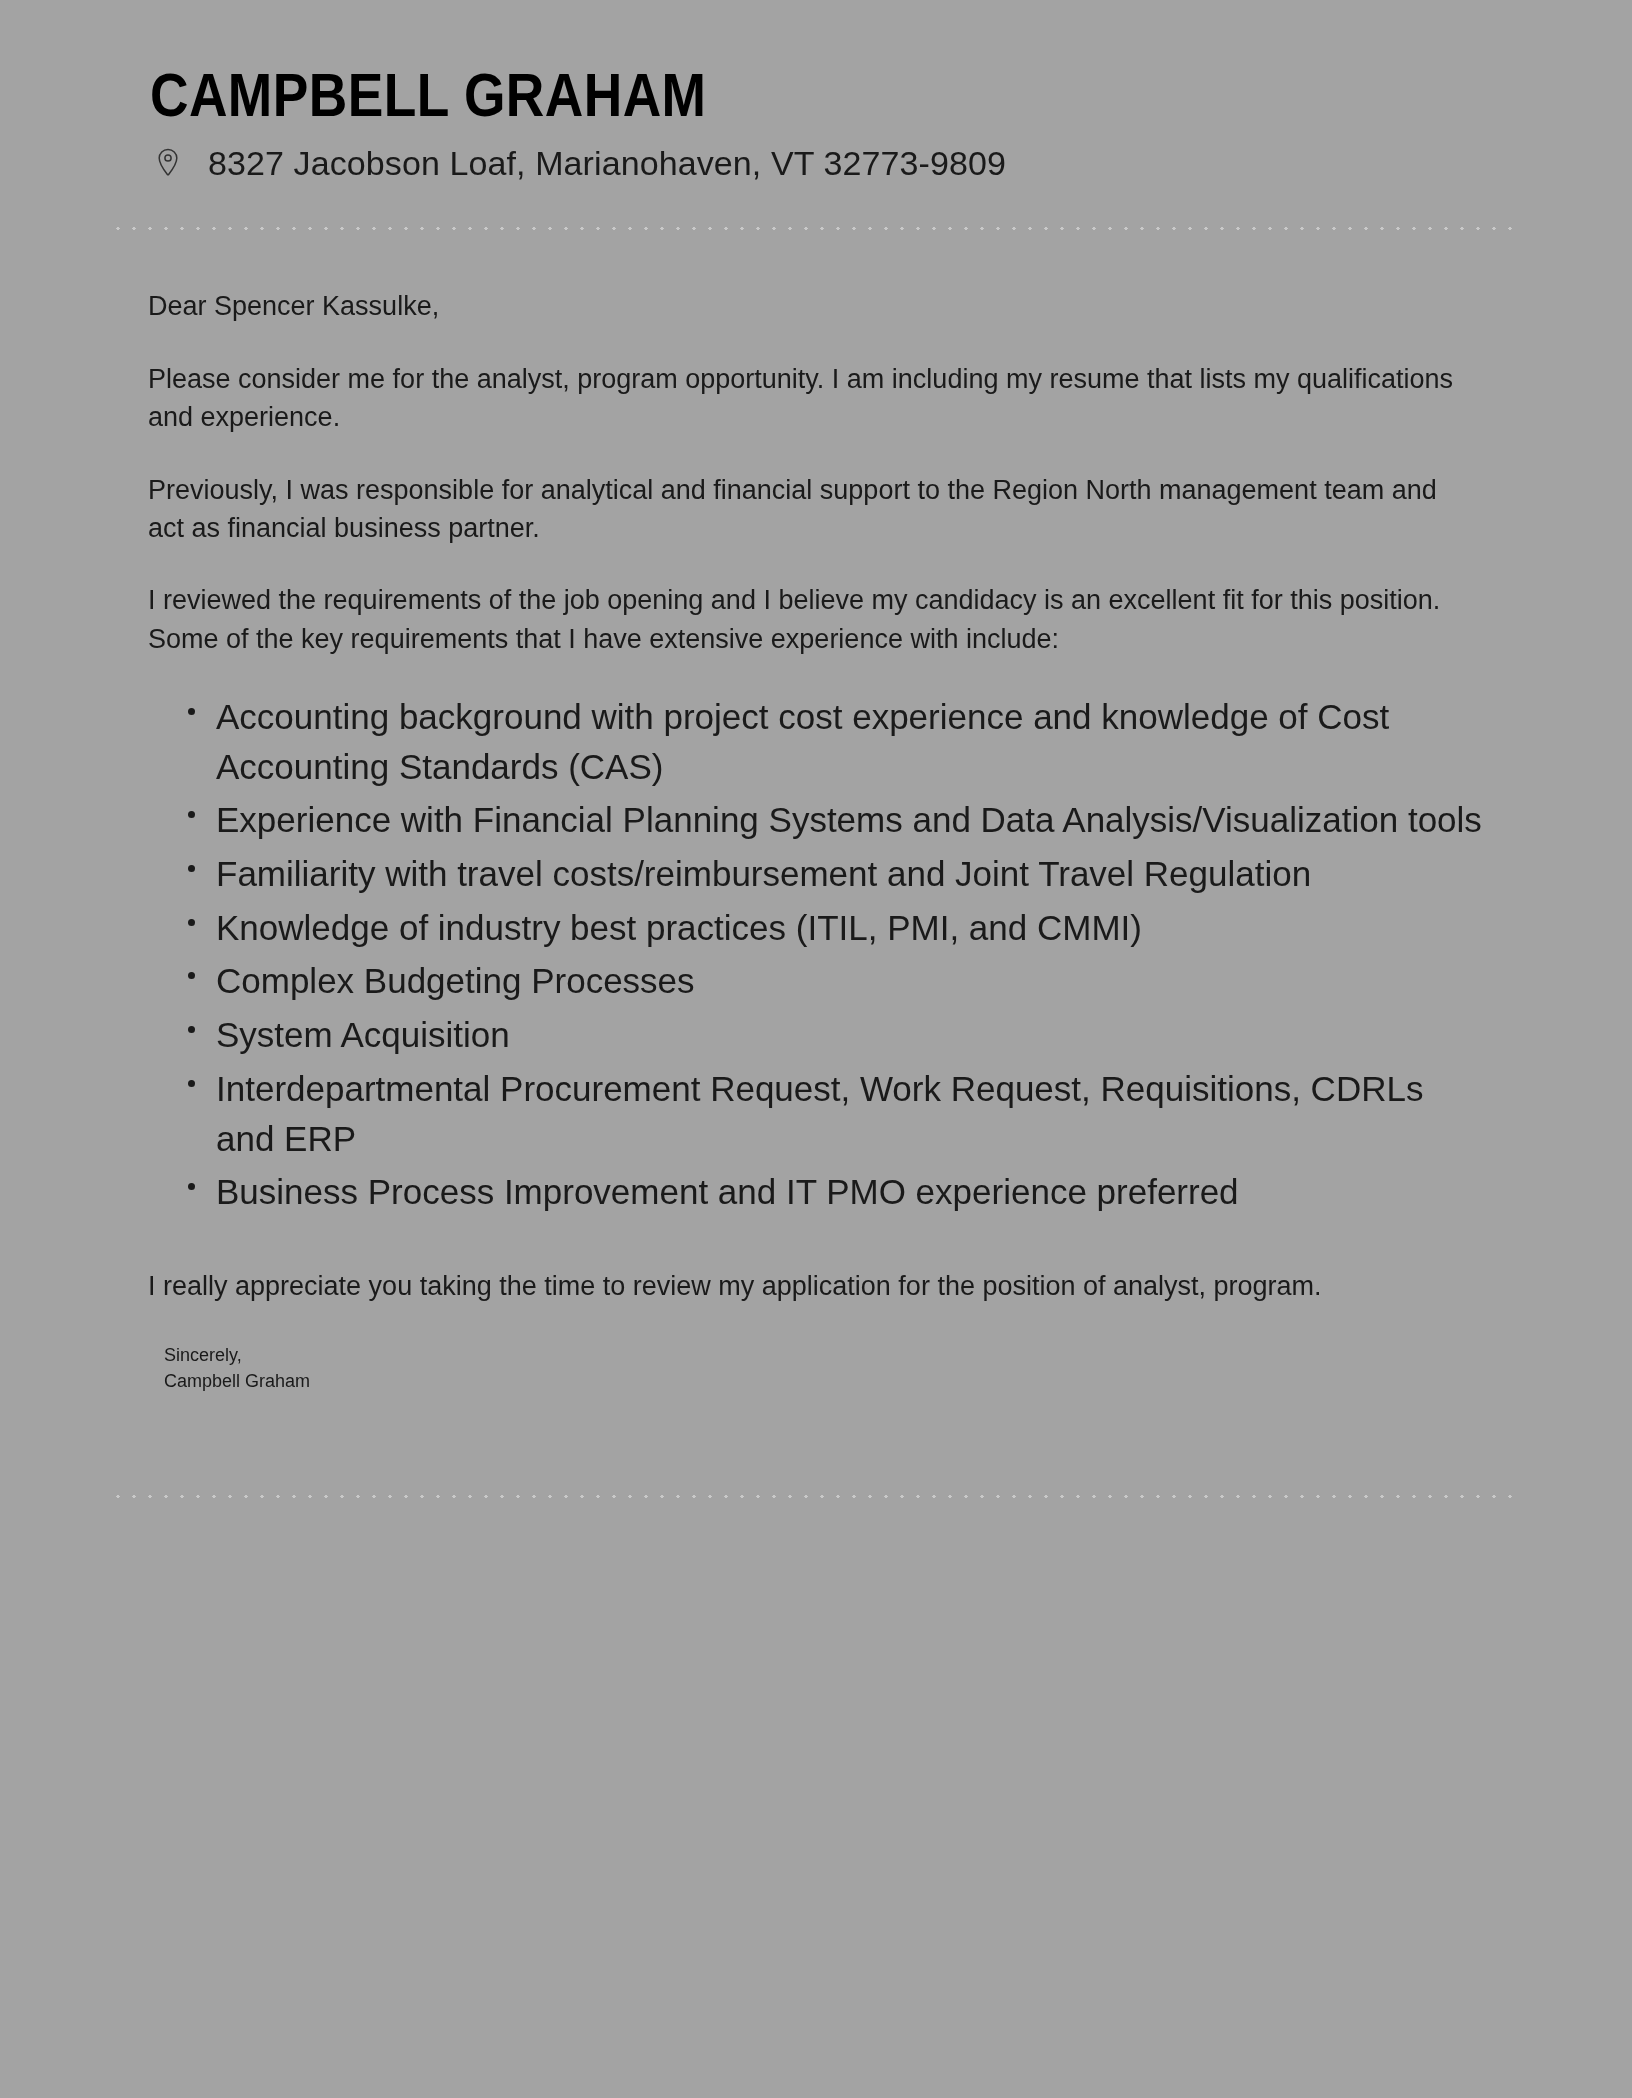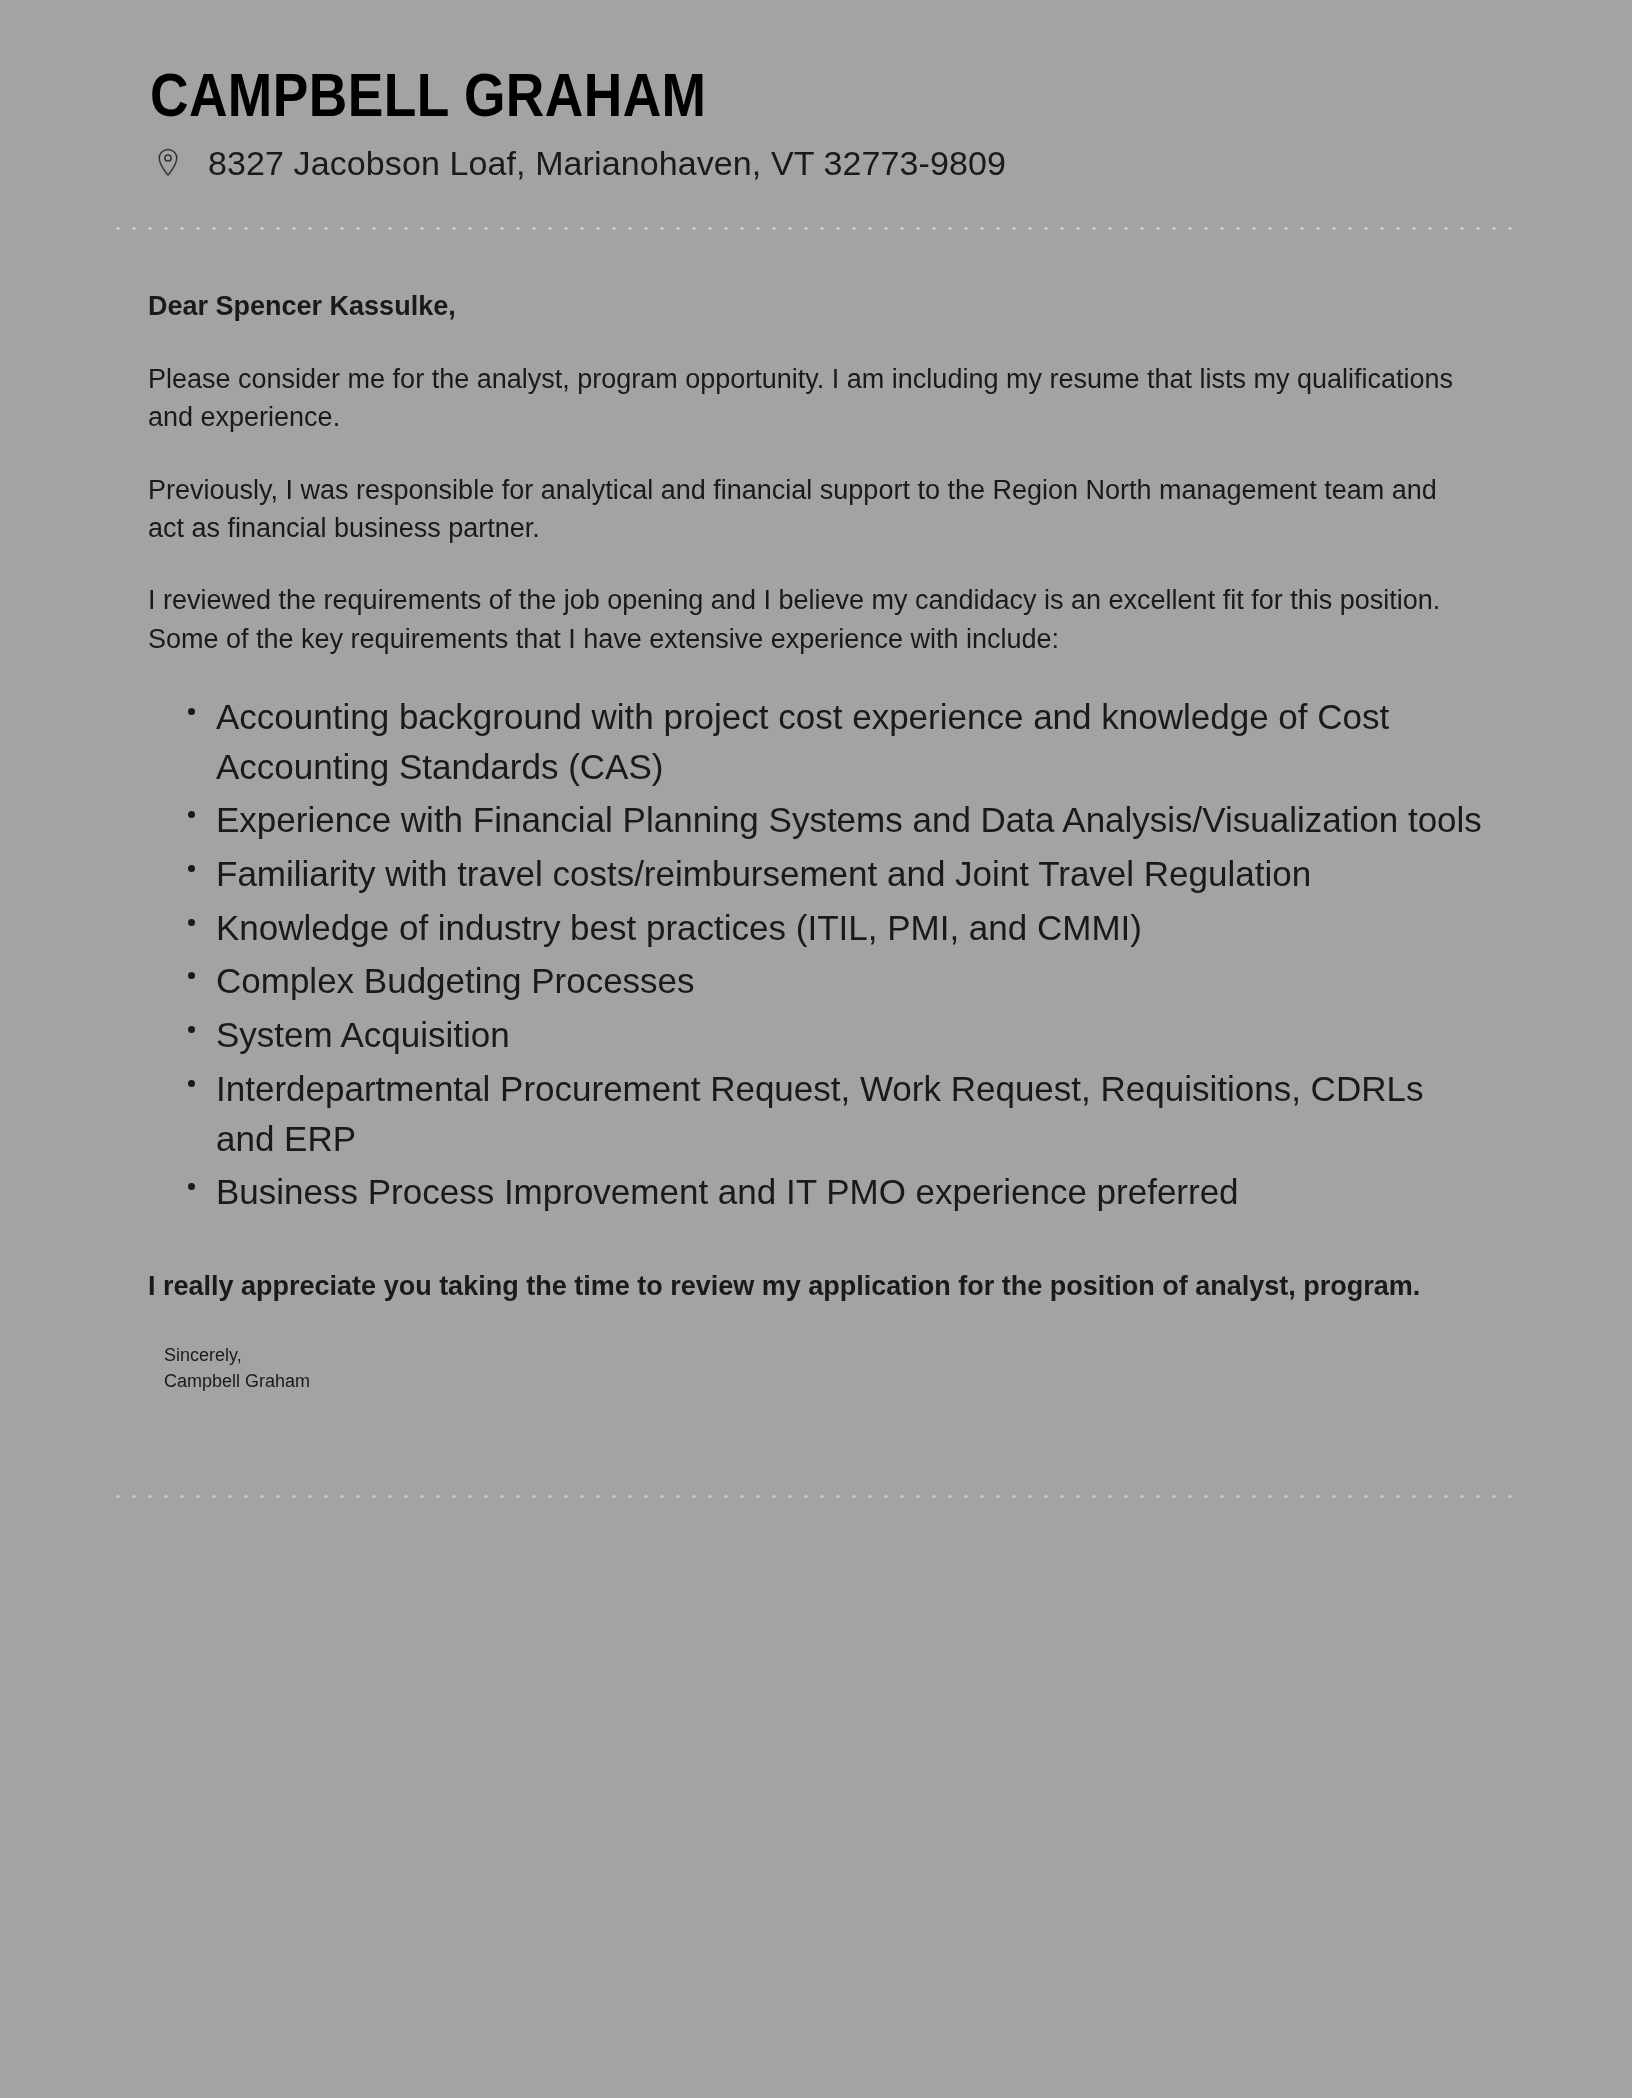--- a/index.html
+++ b/index.html
@@ -75,34 +75,34 @@
     margin-top: 0;
   }
 
   
   .letter {
     padding: 0 150px 0 148px;
     margin-top: 56px;
   }
   .salutation {
     font-size: 27px;
-    font-weight: 700;
+    font-weight: 400;
     line-height: 1.45;
     margin: 0 0 34px 0;
     color: #1a1a1a;
   }
   .para {
     font-size: 27px;
     line-height: 1.42;
     margin: 0 0 34px 0;
     color: #1a1a1a;
     max-width: 1325px;
   }
   .para-closing {
-    font-weight: 700;
+    font-weight: 400;
     margin-top: 50px;
     margin-bottom: 38px;
   }
   .bullets {
     list-style: none;
     margin: 0 0 0 0;
     padding: 0 0 0 34px;
     max-width: 1300px;
   }
   .bullets li {

